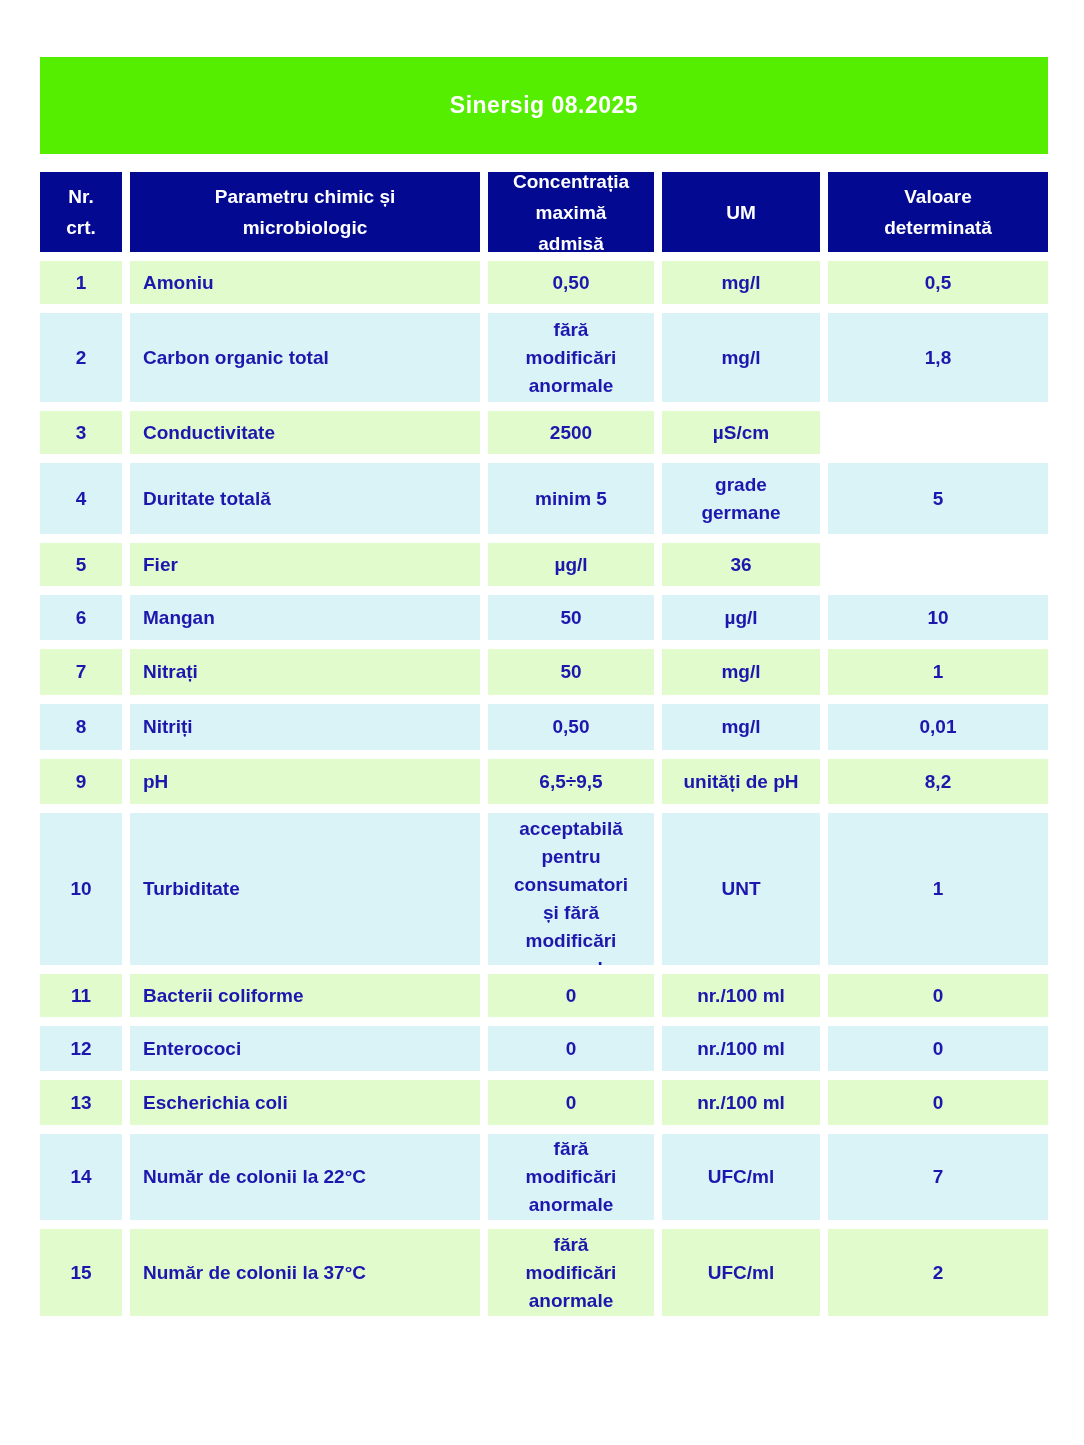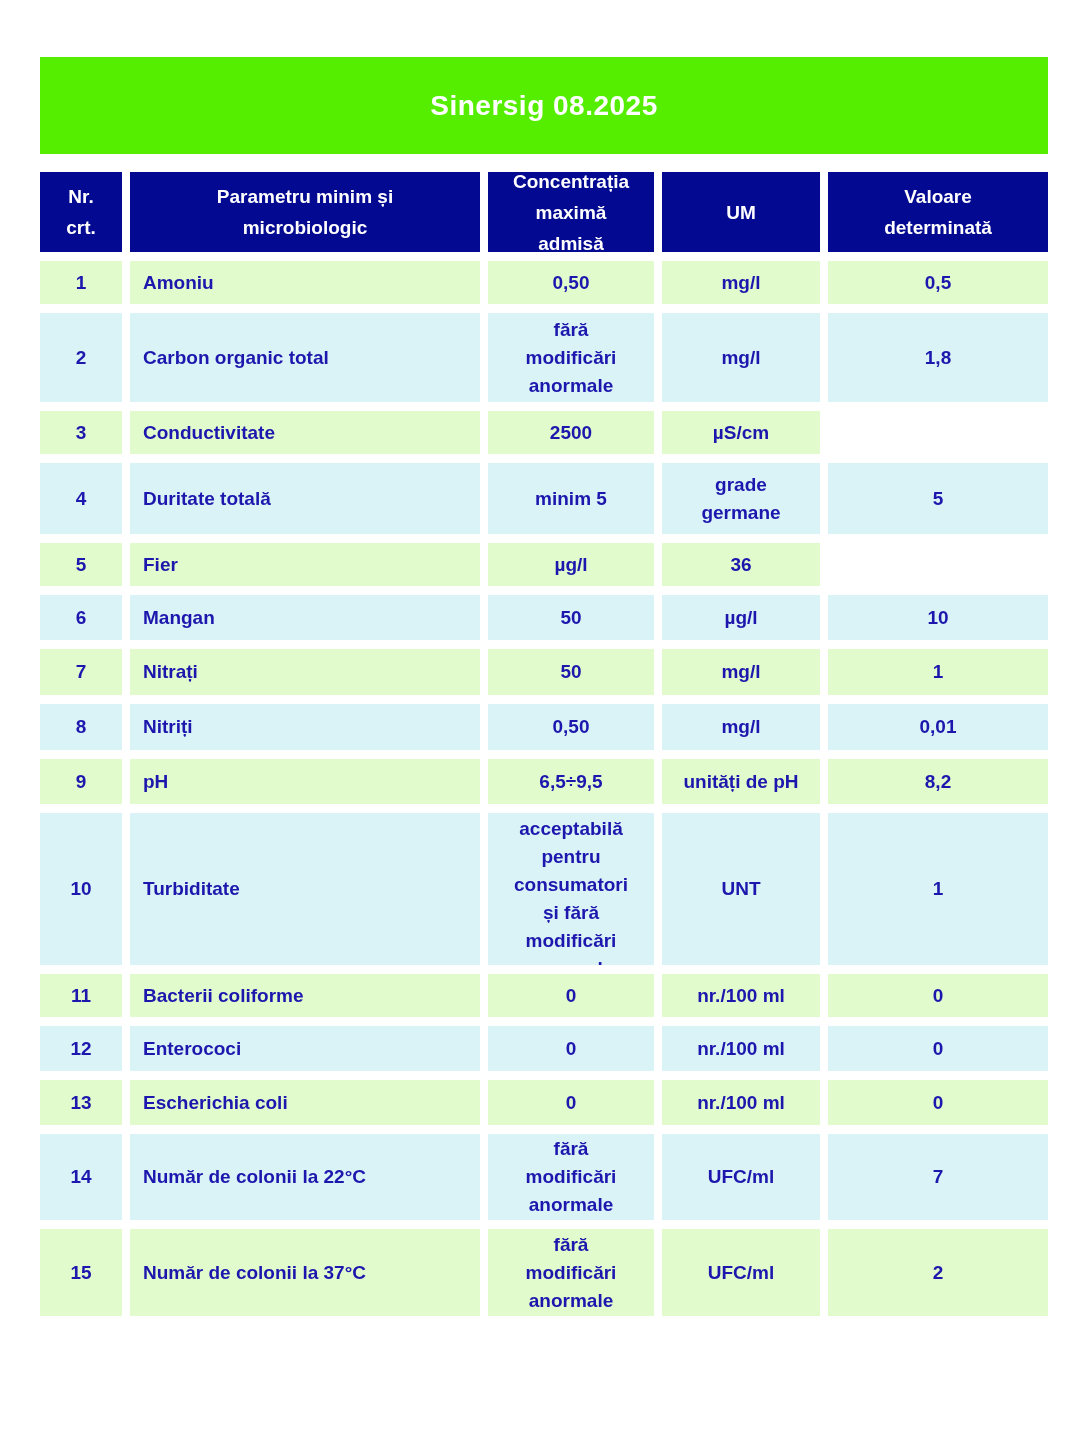--- a/index.html
+++ b/index.html
@@ -10,21 +10,21 @@
     position: relative;
     overflow: hidden;
   }
   .page { position: absolute; inset: 0; background: #fff; }
 
   .banner {
     position: absolute; left: 40px; top: 57px;
     width: 1008px; height: 97px;
     background: #55ee00;
     display: flex; align-items: center; justify-content: center;
-    color: #ffffff; font-size: 28px; font-weight: 600; letter-spacing: 0.5px;
+    color: #ffffff; font-size: 23px; font-weight: 600; letter-spacing: 0.5px;
   }
 
   .table { position: absolute; left: 40px; top: 172px; width: 1008px; }
 
   .row {
     display: grid;
     grid-template-columns: 82px 350px 166px 158px 220px;
     column-gap: 8px;
     margin-bottom: 9px;
   }
@@ -62,21 +62,21 @@
 
   <div class="banner">
     <span>Sinersig 08.2025</span>
   </div>
 
   <div class="table">
 
     <div class="row header h100">
       <div class="cell">Nr.
 crt.</div>
-      <div class="cell">Parametru minim și
+      <div class="cell">Parametru chimic și
 microbiologic</div>
       <div class="cell">Concentrația
 maximă
 admisă</div>
       <div class="cell">UM</div>
       <div class="cell">Valoare
 determinată</div>
     </div>
 
     <div class="row green h43">

